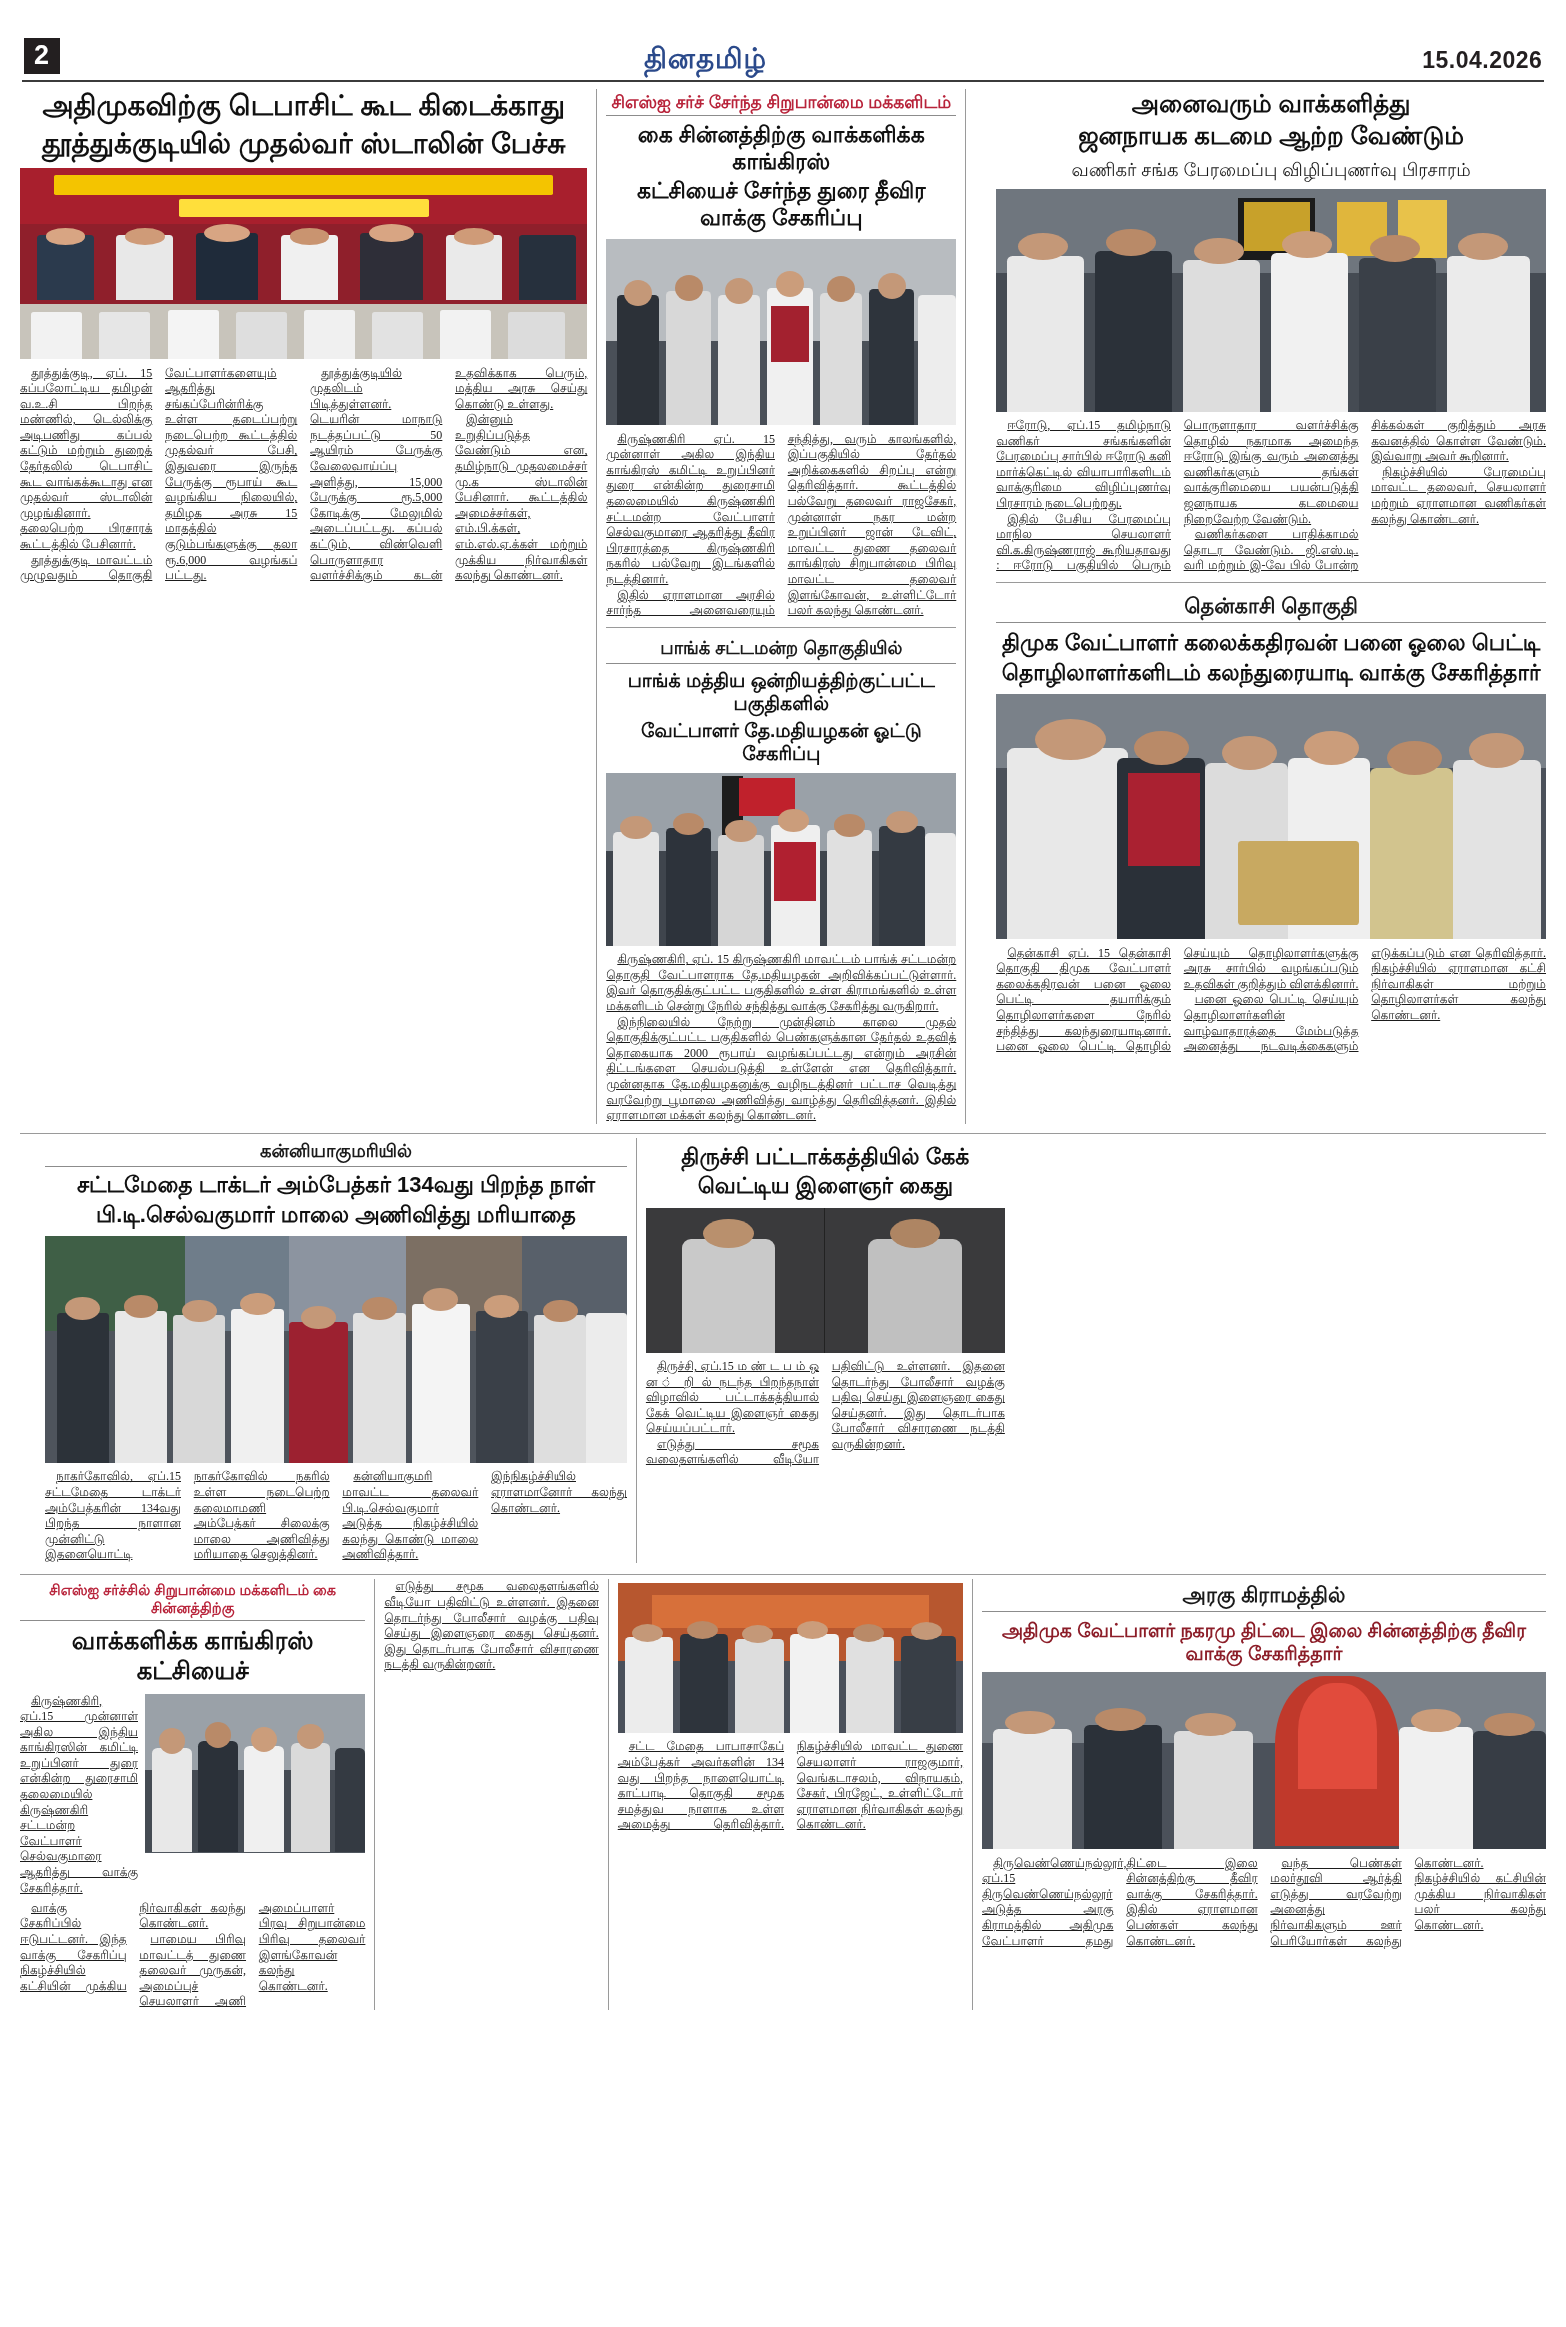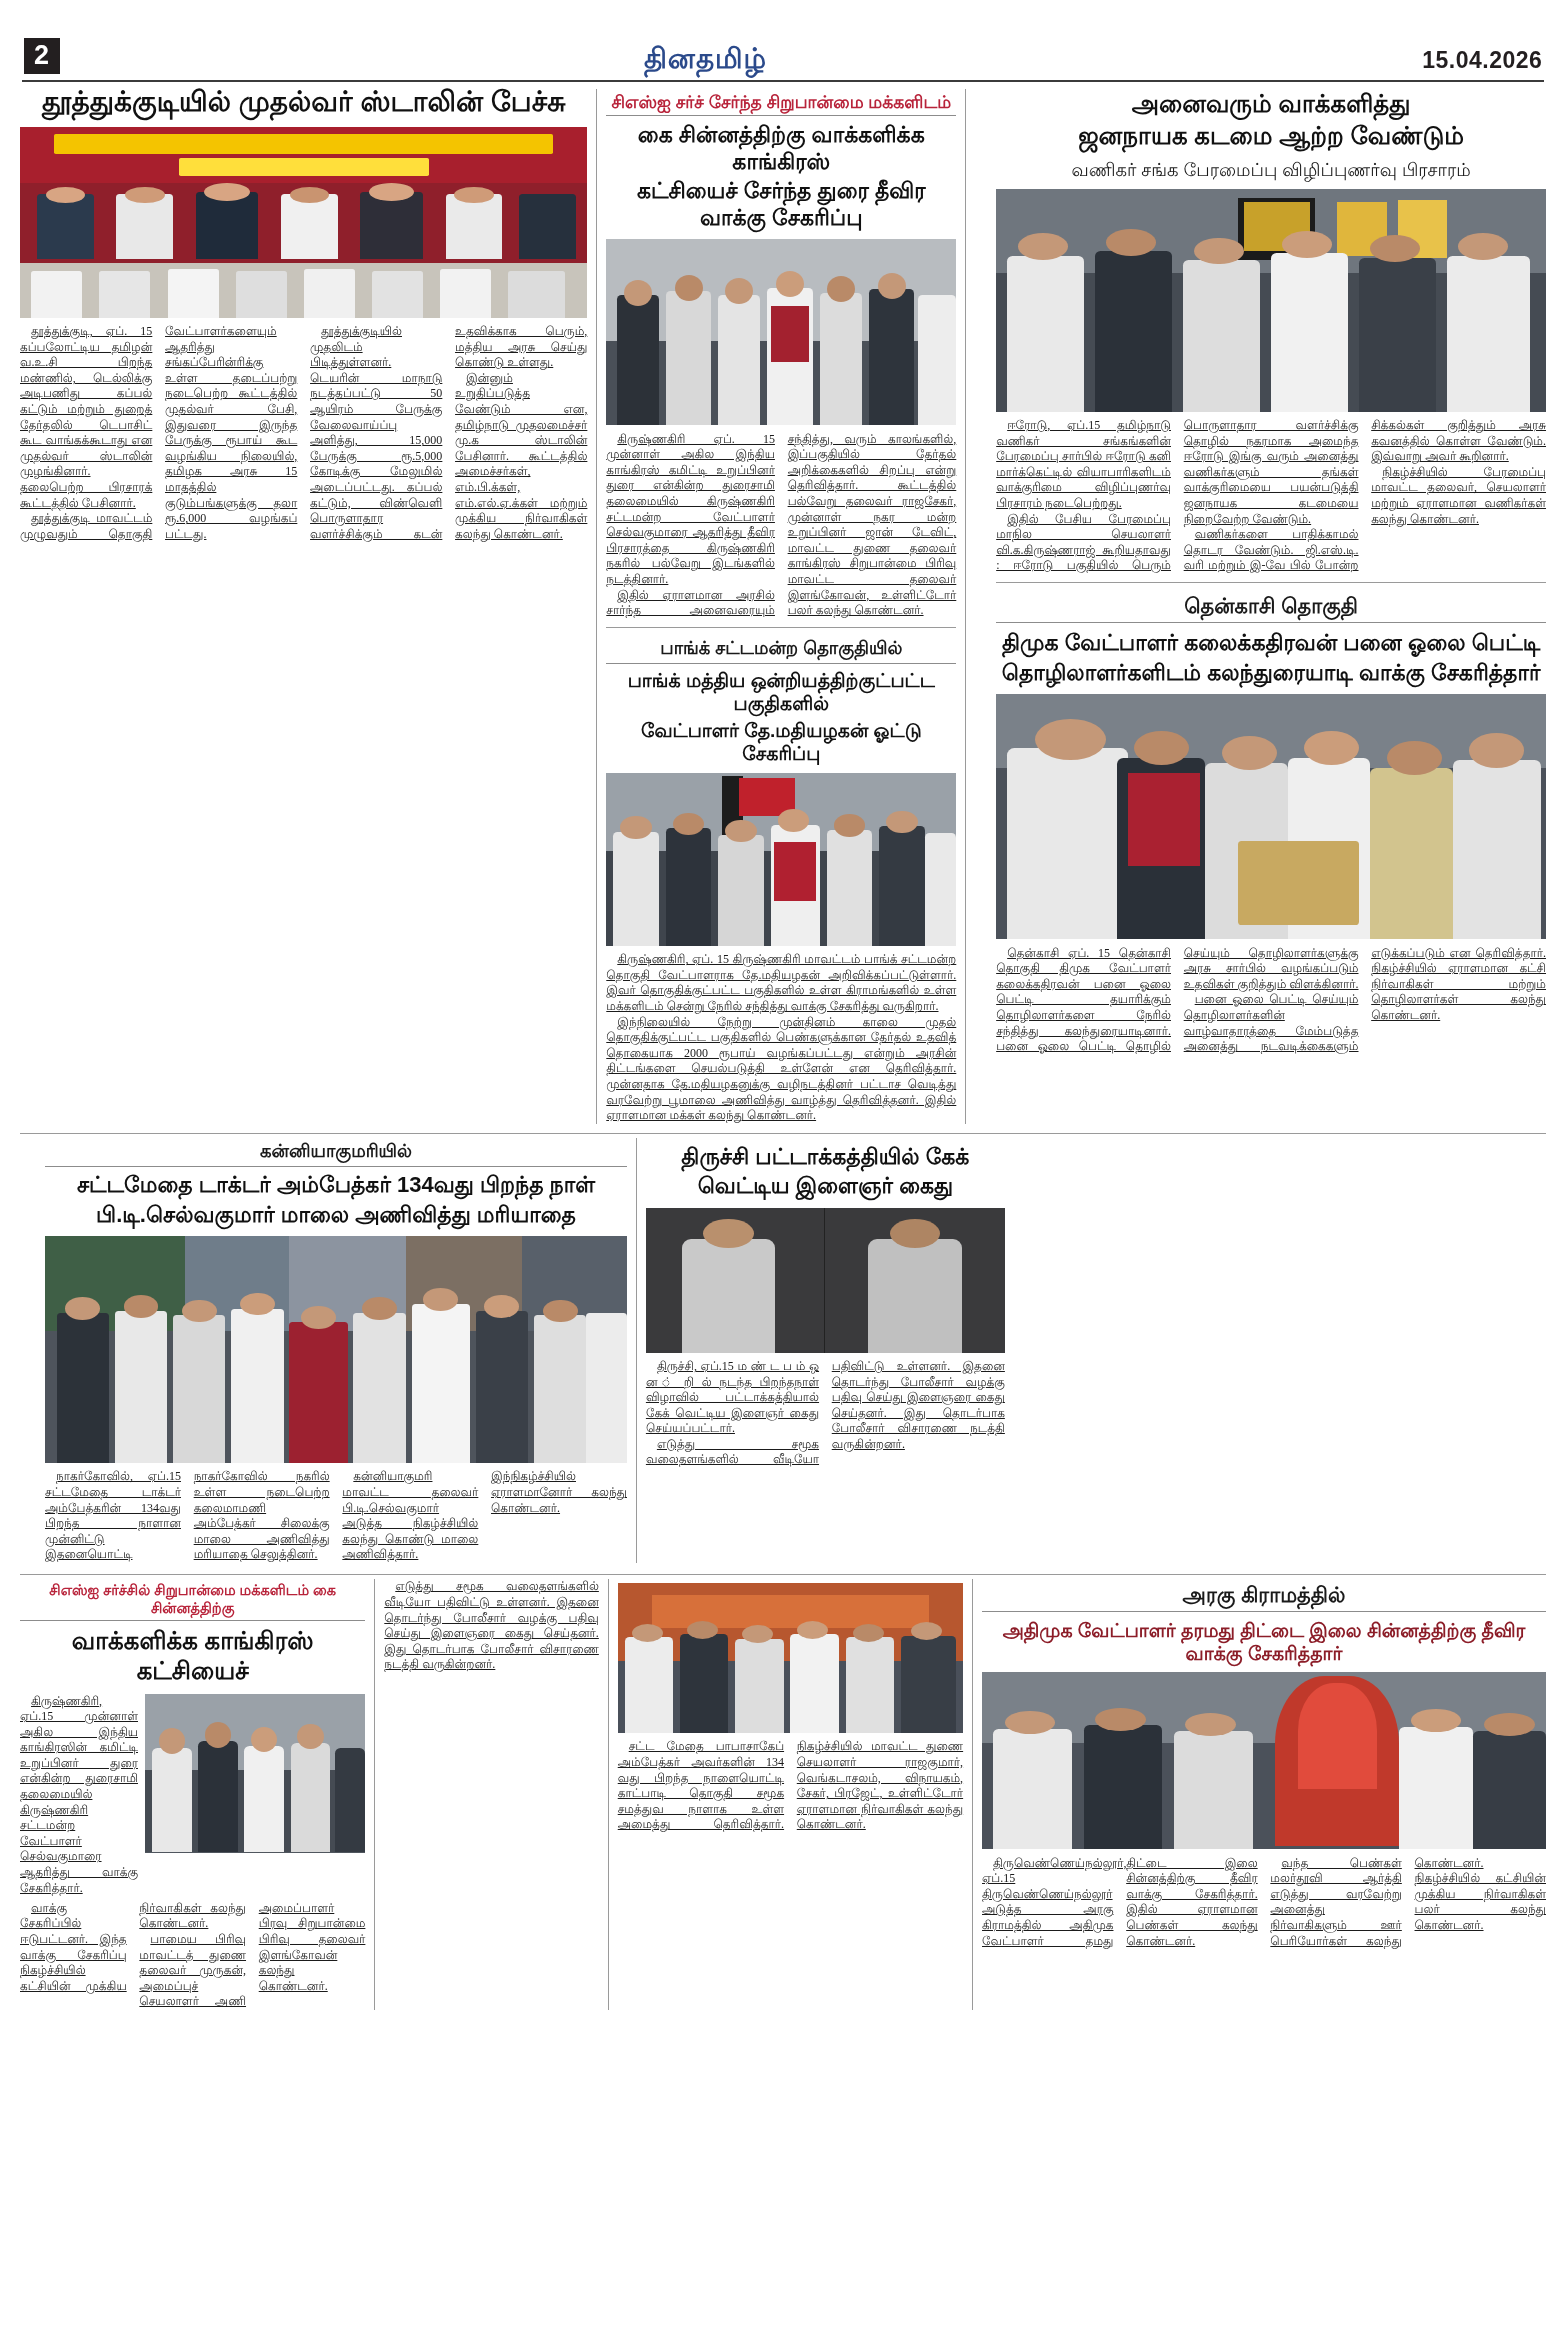--- a/index.html
+++ b/index.html
@@ -165,20 +165,21 @@
   <div class="masthead">
     <div class="pagenum">2</div>
     <div class="paper-title">தினதமிழ்</div>
     <div class="pagedate">15.04.2026</div>
   </div>
   <div class="rule-thick"></div>
 
   <div class="cols" style="margin-top:7.3px;">
 
     <div class="col" style="width:582px;">
+      <h1 class="hl hl-xl hl-light">அதிமுகவிற்கு டெபாசிட் கூட கிடைக்காது</h1>
       <h1 class="hl hl-xl hl-light" style="margin-top:-3.6px;">தூத்துக்குடியில் முதல்வர் ஸ்டாலின் பேச்சு</h1>
 
       <div class="photo" style="height:191px;background:linear-gradient(#7d1e2a,#5d1620);">
         <div class="shape" style="left:0;top:0;width:100%;height:56px;background:#a81f2d;"></div>
         <div class="shape" style="left:6%;top:7.3px;width:88%;height:20px;background:#f4c400;border-radius:1.8px;"></div>
         <div class="shape" style="left:28%;top:31px;width:44%;height:18px;background:#ffdf3b;border-radius:1.8px;"></div>
         <div class="shape" style="left:0;top:56px;width:100%;height:80px;background:#8f1f2b;"></div>
         <div class="shape" style="left:3%;top:67px;width:10%;height:65px;background:#2b3a4d;border-radius:3.6px 3.6px 0 0;"></div>
         <div class="shape" style="left:4.5%;top:60px;width:7%;height:16.4px;background:#d8a583;border-radius:50%;"></div>
         <div class="shape" style="left:17%;top:67px;width:10%;height:65px;background:#e8e8e8;border-radius:3.6px 3.6px 0 0;"></div>
@@ -473,21 +474,21 @@
       </div>
       <div class="body-cols c2">
         <p>சட்ட மேதை பாபாசாகேப் அம்பேத்கர் அவர்களின் 134 வது பிறந்த நாளையொட்டி காட்பாடி தொகுதி சமூக சமத்துவ நாளாக உள்ள அமைத்து தெரிவித்தார். நிகழ்ச்சியில் மாவட்ட துணை செயலாளர் ராஜகுமார், வெங்கடாசலம், விநாயகம், சேகர், பிரஜேட், உள்ளிட்டோர் ஏராளமான நிர்வாகிகள் கலந்து கொண்டனர்.</p>
       </div>
     </div>
 
     <div class="vsep"></div>
 
     <div class="col" style="width:564px;">
       <div class="sectionlabel">அரகு கிராமத்தில்</div>
-      <h1 class="hl hl-sm" style="color:#8c1d28;">அதிமுக வேட்பாளர் தரமது திட்டை இலை சின்னத்திற்கு தீவிர வாக்கு சேகரித்தார்</h1>
+      <h1 class="hl hl-sm" style="color:#8c1d28;">அதிமுக வேட்பாளர் நகரமு திட்டை இலை சின்னத்திற்கு தீவிர வாக்கு சேகரித்தார்</h1>
 
       <div class="photo" style="height:177px;background:linear-gradient(#8d949b,#5e656c);">
         <div class="shape" style="left:0;top:0;width:100%;height:40%;background:#7a8189;"></div>
         <div class="shape" style="left:0;top:40%;width:100%;height:60%;background:#4b515a;"></div>
         <div class="shape" style="left:52%;top:2%;width:22%;height:96%;background:#c0392b;border-radius:40% 40% 0 0;"></div>
         <div class="shape" style="left:56%;top:6%;width:14%;height:60%;background:#e14b3c;border-radius:45% 45% 0 0;"></div>
         <div class="shape" style="left:2%;top:32%;width:14%;height:68%;background:#e9e9e9;border-radius:5.5px 5.5px 0 0;"></div>
         <div class="shape" style="left:4%;top:22%;width:9%;height:13%;background:#c49878;border-radius:50%;"></div>
         <div class="shape" style="left:18%;top:30%;width:14%;height:70%;background:#2b3139;border-radius:5.5px 5.5px 0 0;"></div>
         <div class="shape" style="left:20%;top:20%;width:9%;height:13%;background:#b98a68;border-radius:50%;"></div>

